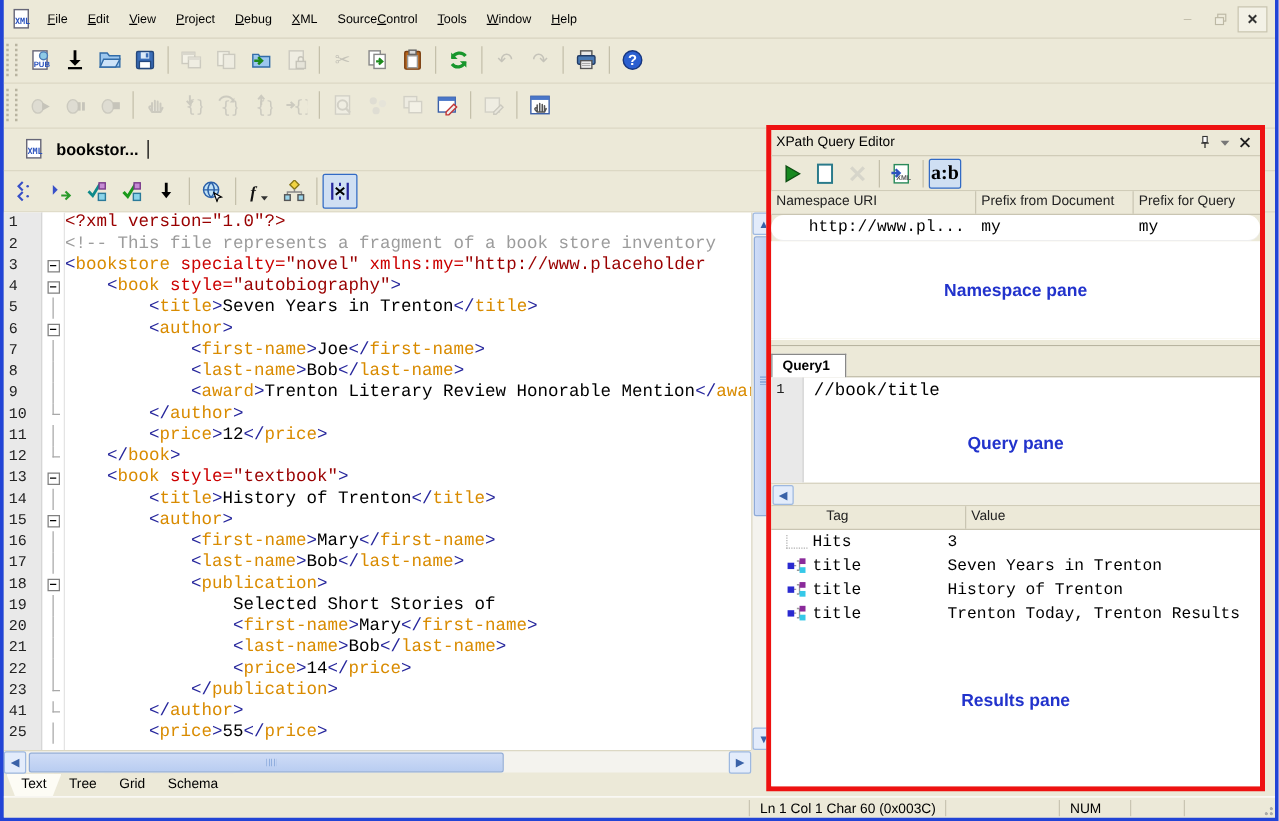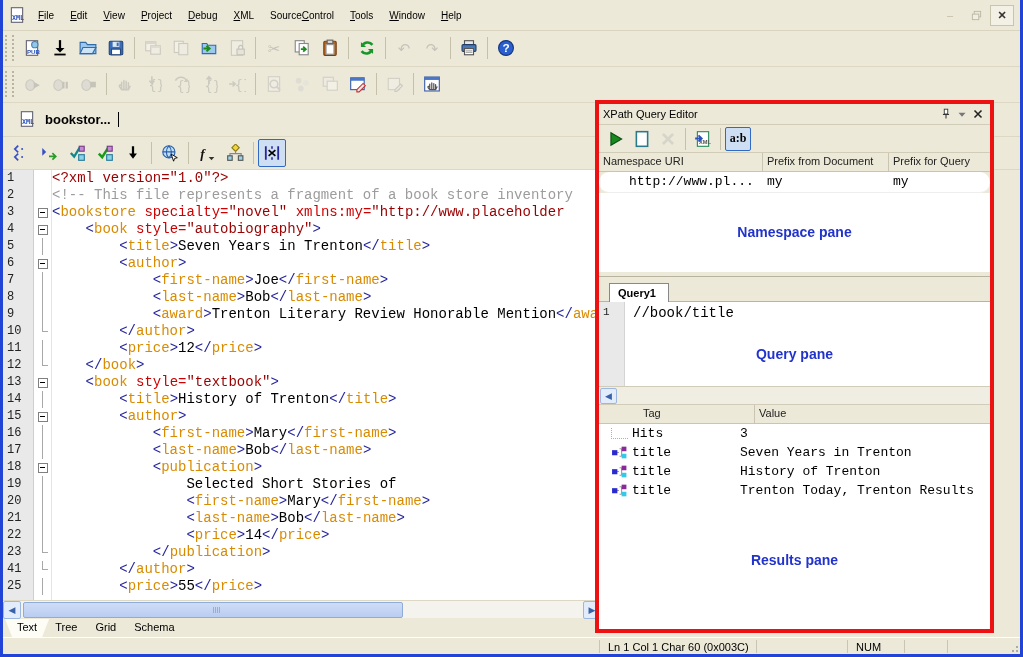--- a/index.html
+++ b/index.html
@@ -68,35 +68,35 @@
   
   .statusbar{position:absolute;left:0;top:637px;width:100%;height:17px;background:#ece9d8;border-top:1px solid #fff;display:flex;align-items:center;font-size:11px;}
   .sb-sp{flex:1;}
   .sb-panel{height:13px;border-left:1px solid #c9c5b2;padding:0 8px;display:flex;align-items:center;white-space:nowrap;}
   .sb-grip{width:14px;height:14px;margin-left:2px;background:
      radial-gradient(circle at 11px 11px,#aaa 1px,transparent 1.5px),
      radial-gradient(circle at 7px 11px,#aaa 1px,transparent 1.5px),
      radial-gradient(circle at 11px 7px,#aaa 1px,transparent 1.5px);}
 
   
-  .xpath{position:absolute;left:592px;top:100px;width:399px;height:533px;border:4px solid #ee1111;background:#ece9d8;box-sizing:border-box;display:flex;flex-direction:column;}
+  .xpath{position:absolute;left:610px;top:100px;width:399px;height:533px;border:4px solid #ee1111;background:#ece9d8;box-sizing:border-box;display:flex;flex-direction:column;}
   .xp-title{height:20px;display:flex;align-items:center;padding:0 4px;border-bottom:1px solid #d0ccb8;font-size:11px;}
   .xp-title .t{flex:1;}
   .xp-tbtn{width:16px;height:14px;display:flex;align-items:center;justify-content:center;}
   .xp-toolbar{height:27px;display:flex;align-items:center;padding-left:4px;border-bottom:1px solid #d0ccb8;}
   .xp-toolbar .tb-btn{width:24px;height:22px;}
-  .ab{font-family:"Liberation Serif",serif;font-weight:bold;font-size:12px;}
+  .ab{font-family:"Liberation Serif",serif;font-weight:bold;font-size:16px;}
   .ns-header,.res-header{height:18px;display:flex;background:#ece9d8;border-bottom:1px solid #c9c5b2;font-size:11px;color:#222;}
   .ns-header div,.res-header div{padding:2px 4px;border-right:1px solid #c9c5b2;box-sizing:border-box;overflow:hidden;white-space:nowrap;}
   .ns-row{height:20px;display:flex;background:#fff;font-family:"Liberation Mono",monospace;font-size:13px;border-bottom:1px solid #eee;border-radius:10px;}
   .ns-row div{padding:2px 4px;box-sizing:border-box;overflow:hidden;white-space:nowrap;}
   .ns-rest{height:78px;background:#fff;display:flex;align-items:center;justify-content:center;}
   .pane-label{color:var(--label-blue);font-weight:bold;font-size:14px;}
   .xp-split{height:4px;background:#ece9d8;border-top:1px solid #fff;border-bottom:1px solid #b8b4a0;}
-  .qtabrow{height:24px;background:#ece9d8;display:flex;align-items:flex-end;padding-left:10px;border-bottom:1px solid #b8b4a0;}
+  .qtabrow{height:24px;background:#ece9d8;display:flex;align-items:flex-end;border-bottom:1px solid #b8b4a0;}
   .qtab{background:#fff;border:1px solid #888;border-bottom:none;padding:3px 12px 3px 8px;font-weight:bold;font-size:11px;position:relative;top:1px;}
   .qbody{height:84px;background:#fff;display:flex;position:relative;}
   .qgutter{width:26px;background:#e9e9e9;border-right:1px solid #d4d4d4;font-family:"Liberation Mono",monospace;font-size:11px;padding:4px 0 0 4px;box-sizing:border-box;color:#222;}
   .qtext{flex:1;font-family:"Liberation Mono",monospace;font-size:14px;padding:3px 0 0 8px;}
   .qlabel{position:absolute;left:0;right:0;top:44px;text-align:center;}
   .minibar{height:17px;background:#f0eee3;border-top:1px solid #d0ccb8;border-bottom:1px solid #d0ccb8;display:flex;align-items:center;padding-left:1px;}
   .res-body{flex:1;background:#fff;position:relative;overflow:hidden;}
   .res-row{height:19px;display:flex;align-items:center;font-family:"Liberation Mono",monospace;font-size:13px;}
   .res-tagcell{width:133px;display:flex;align-items:center;box-sizing:border-box;padding-left:12px;overflow:hidden;}
   .res-valcell{flex:1;padding-left:8px;overflow:hidden;white-space:nowrap;}

